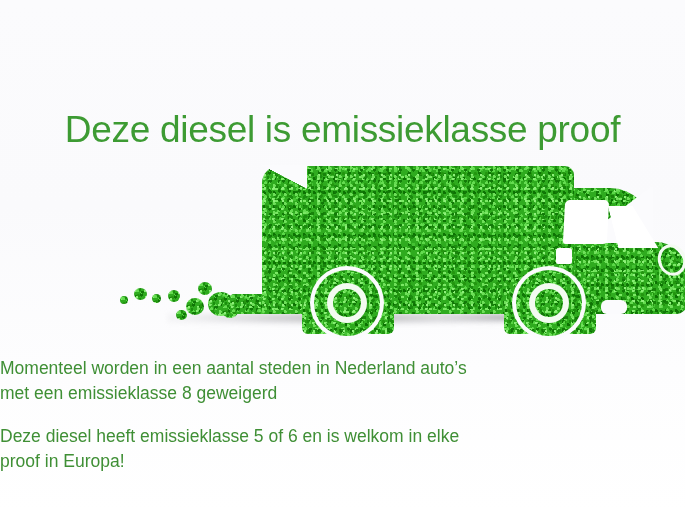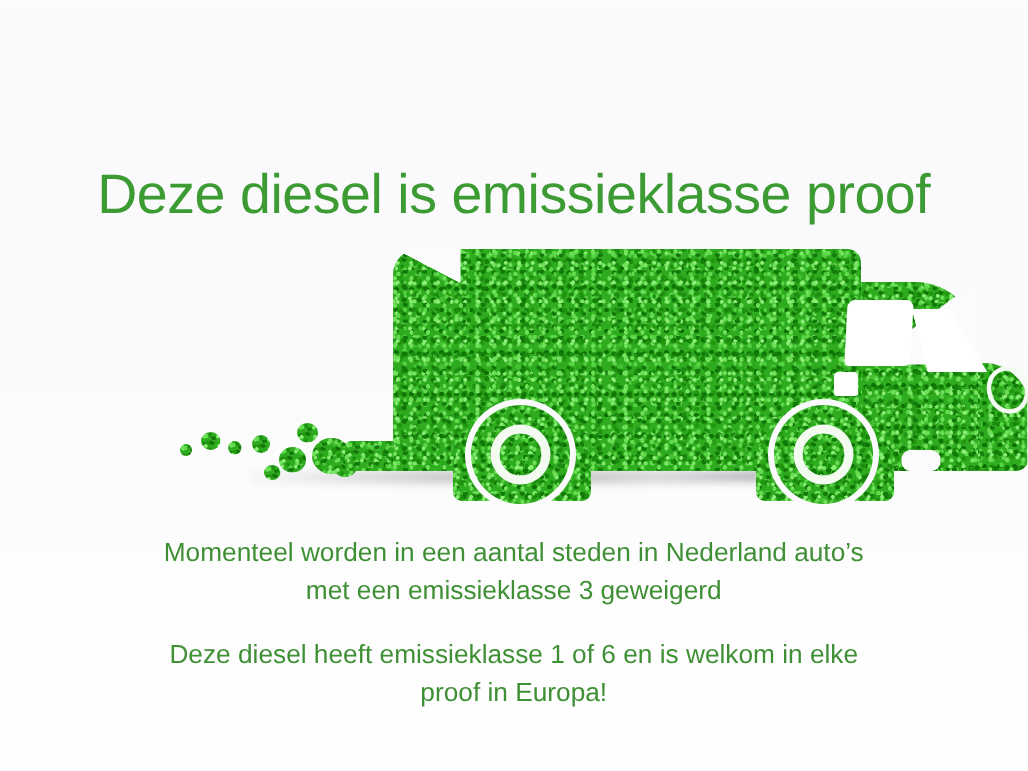--- a/index.html
+++ b/index.html
@@ -234,21 +234,20 @@
   .p6 { left: 8px;  top: 144px; width: 8px;  height: 8px;  }
   .p7 { left: 86px; top: 130px; width: 14px; height: 13px; }
   .p8 { left: 64px; top: 158px; width: 11px; height: 10px; }
   .p9 { left: 110px; top: 152px; width: 16px; height: 14px; }
 
   
   .copy {
     position: absolute;
     left: 0;
     width: 685px;
-    text-align: center;
     color: #3f8f35;
     font-size: 17.5px;
     line-height: 25px;
     white-space: nowrap;
   }
   .copy.para1 { top: 356px; }
   .copy.para2 { top: 424px; }
   .copy .line { display: block; }
 </style>
 </head>
@@ -300,21 +299,21 @@
     <div class="wheel wheel-front">
       <div class="tyre leafy"></div>
       <div class="rim-ring"></div>
       <div class="hub leafy"></div>
     </div>
 
   </div>
 
   <div class="copy para1">
     <span class="line">Momenteel worden in een aantal steden in Nederland auto’s</span>
-    <span class="line">met een emissieklasse 3 geweigerd</span>
+    <span class="line">met een emissieklasse 8 geweigerd</span>
   </div>
 
   <div class="copy para2">
-    <span class="line">Deze diesel heeft emissieklasse 1 of 6 en is welkom in elke</span>
+    <span class="line">Deze diesel heeft emissieklasse 5 of 6 en is welkom in elke</span>
     <span class="line">proof in Europa!</span>
   </div>
 
 </div>
 
 </body></html>

